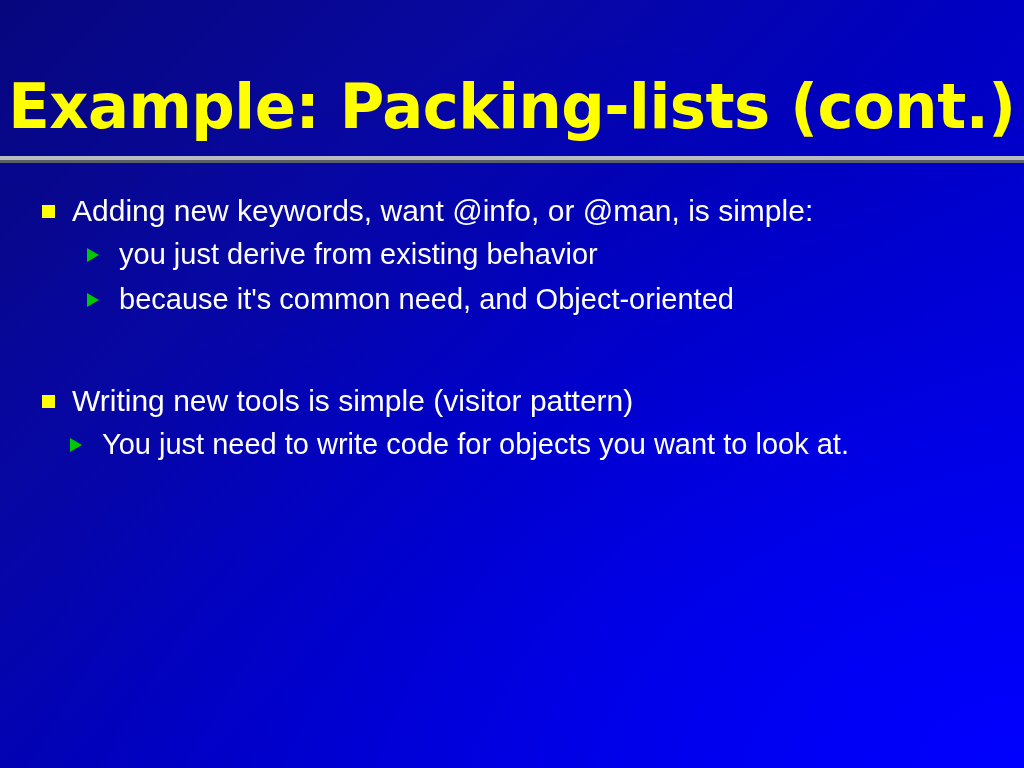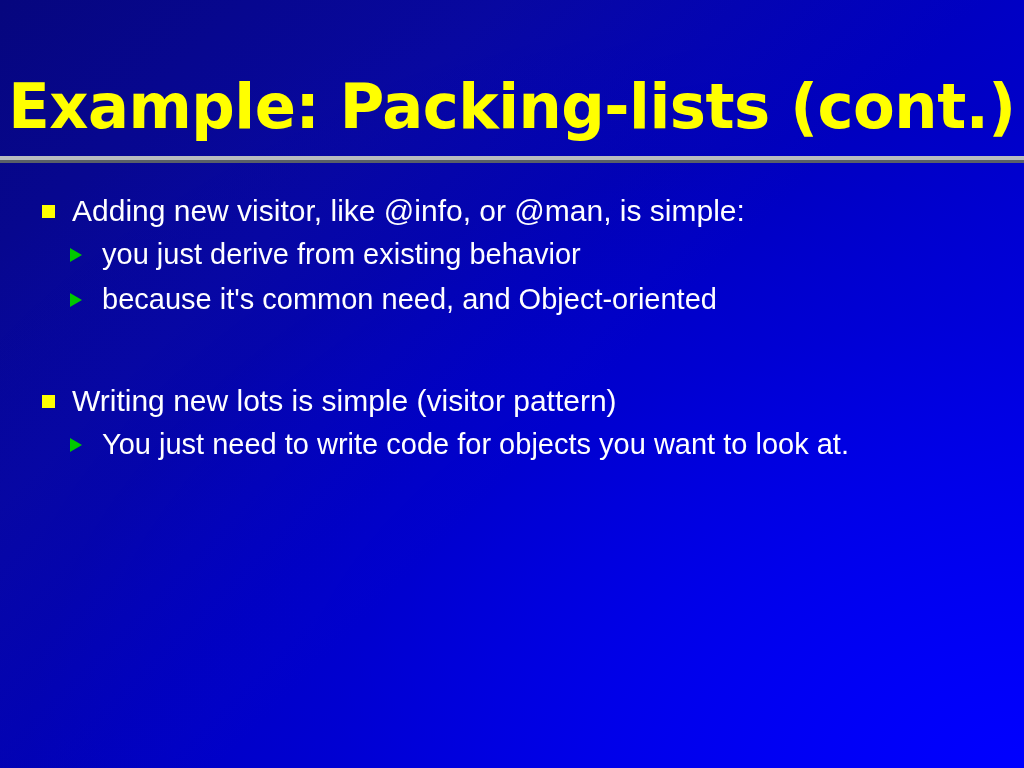--- a/index.html
+++ b/index.html
@@ -101,20 +101,21 @@
     height: 13px;
     background: #ffff00;
   }
 
   .bullet-l2 {
     position: relative;
     padding-left: 102px;
     color: #ffffff;
     font-size: 29px;
     line-height: 45px;
+    margin-left: 17px;
   }
   .bullet-l2 .marker {
     position: absolute;
     left: 70px;
     top: 16px;
     width: 0;
     height: 0;
     border-top: 7px solid transparent;
     border-bottom: 7px solid transparent;
     border-left: 12px solid #00c800;
@@ -145,39 +146,39 @@
     <div id="slide-title">Example: Packing-lists (cont.)</div>
   </div>
 
   <div id="title-rule"></div>
   <div id="title-rule-shadow"></div>
 
   <div id="body-area">
 
     <div class="bullet-l1">
       <span class="marker"></span>
-      <span class="txt">Adding new visitor, like @info, or @man, is simple:</span>
+      <span class="txt">Adding new keywords, want @info, or @man, is simple:</span>
     </div>
 
     <div class="bullet-l2">
       <span class="marker"></span>
       <span class="txt">you just derive from existing behavior</span>
     </div>
 
 
     <div class="bullet-l2">
       <span class="marker"></span>
       <span class="txt">because it's common need, and Object-oriented</span>
     </div>
 
     <div class="spacer-block"></div>
 
     <div class="bullet-l1">
       <span class="marker"></span>
-      <span class="txt">Writing new lots is simple (visitor pattern)</span>
+      <span class="txt">Writing new tools is simple (visitor pattern)</span>
     </div>
 
     <div class="bullet-l2 overflow">
       <span class="marker"></span>
       <span class="txt">You just need to write code for objects you want to look at.</span>
     </div>
 
   </div>
 </div>
 

